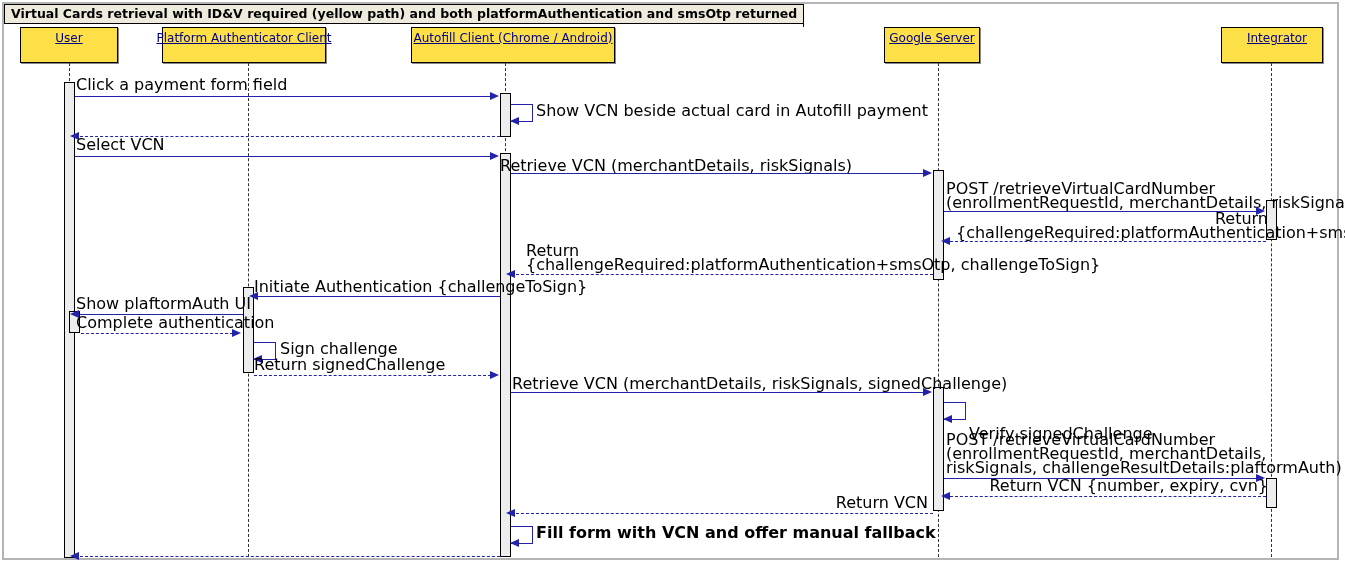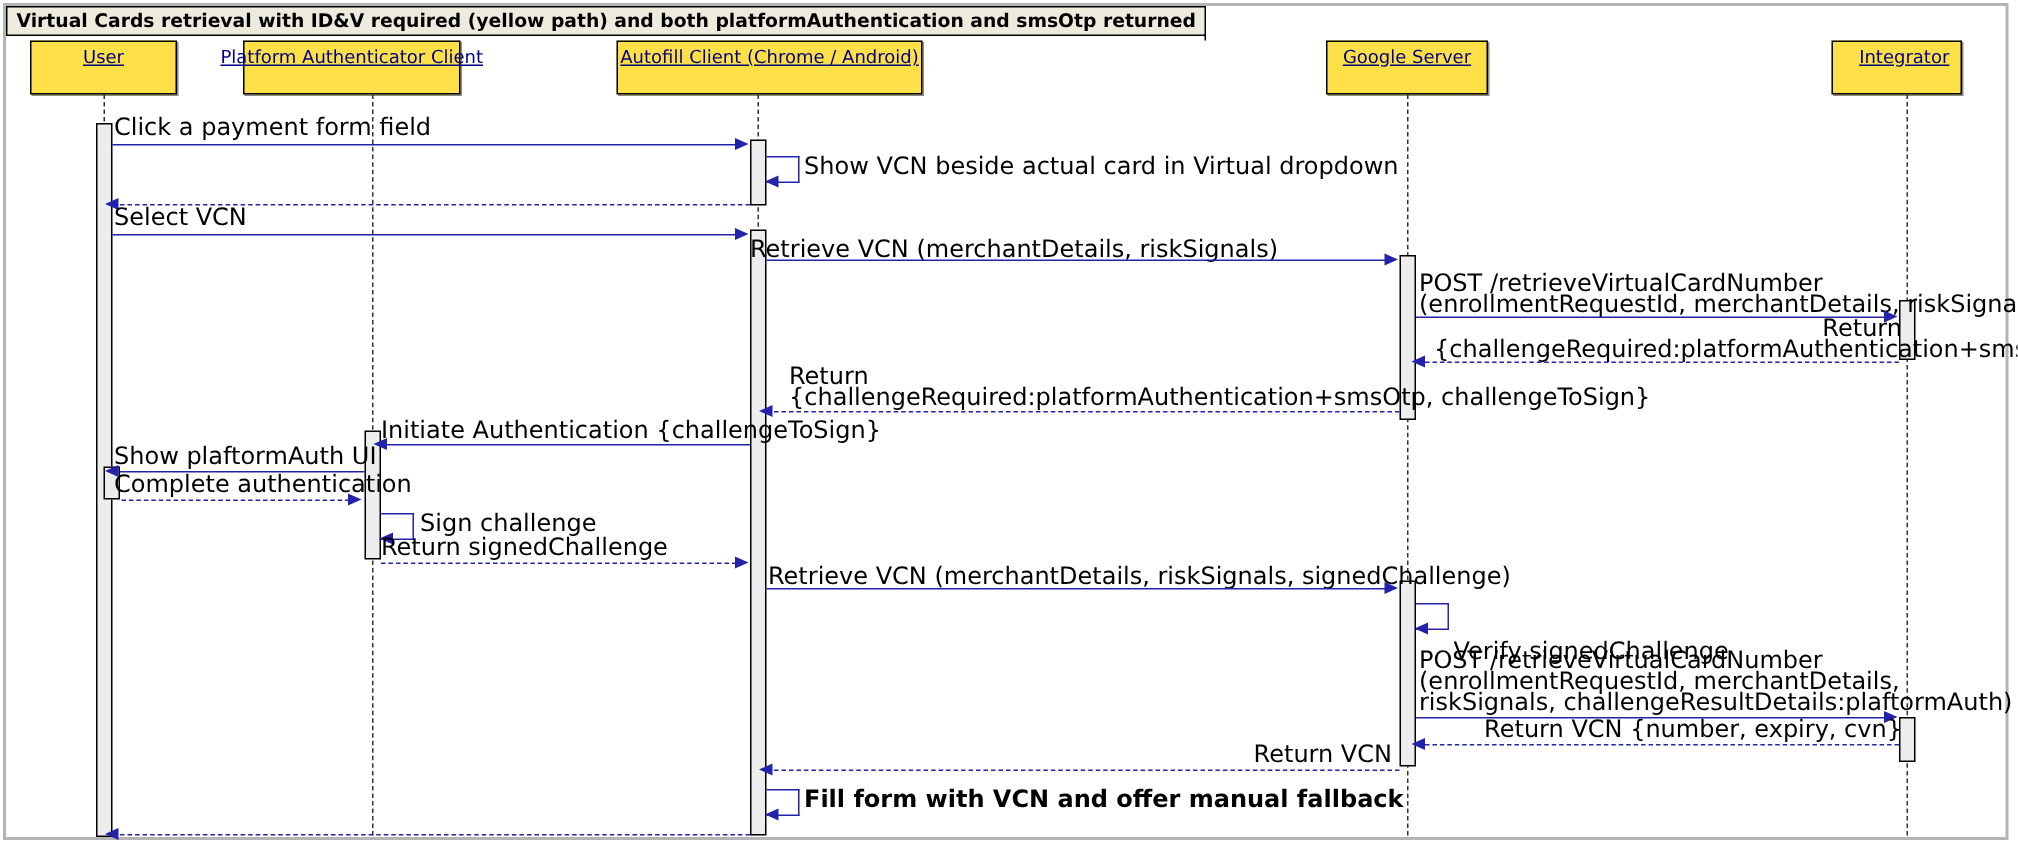--- a/index.html
+++ b/index.html
@@ -119,33 +119,33 @@
 <div id="stage">
 
   <div class="frame"></div>
 
   <div class="frame-title">Virtual Cards retrieval with ID&amp;V required (yellow path) and both platformAuthentication and smsOtp returned</div>
 
   <div class="participant" style="left:20px;top:27px;width:98px;">
     <span>User</span>
   </div>
 
-  <div class="participant" style="left:162px;top:27px;width:145px;">
+  <div class="participant" style="left:162px;top:27px;width:164px;">
     <span>Platform Authenticator Client</span>
   </div>
 
   <div class="participant" style="left:411px;top:27px;width:204px;">
     <span>Autofill Client (Chrome / Android)</span>
   </div>
 
-  <div class="participant" style="left:884px;top:27px;width:108px;">
+  <div class="participant" style="left:884px;top:27px;width:96px;">
     <span>Google Server</span>
   </div>
 
-  <div class="participant" style="left:1221px;top:27px;width:87px;padding-left:10px;">
+  <div class="participant" style="left:1221px;top:27px;width:102px;padding-left:10px;">
     <span>Integrator</span>
   </div>
 
   <div class="lifeline" style="left:69px;top:63px;height:494px;"></div>
   <div class="lifeline" style="left:248px;top:63px;height:494px;"></div>
   <div class="lifeline" style="left:505px;top:63px;height:494px;"></div>
   <div class="lifeline" style="left:938px;top:63px;height:494px;"></div>
   <div class="lifeline" style="left:1271px;top:63px;height:494px;"></div>
 
   <div class="activation" style="left:64px;top:82px;height:476px;"></div>
@@ -166,21 +166,21 @@
 
   <div class="activation" style="left:1266px;top:478px;height:30px;"></div>
 
   <div class="msg-label" style="left:76px;top:78px;">Click a payment form field</div>
   <div class="msg-line" style="left:75px;top:96px;width:416px;"></div>
   <div class="arrow-r" style="left:490px;top:92px;"></div>
 
   <div class="selfmsg" style="left:511px;top:104px;">
     <div class="tip"></div>
   </div>
-  <div class="msg-label" style="left:536px;top:104px;">Show VCN beside actual card in Virtual dropdown</div>
+  <div class="msg-label" style="left:536px;top:104px;">Show VCN beside actual card in Autofill payment</div>
 
   <div class="msg-line dashed" style="left:80px;top:136px;width:420px;"></div>
   <div class="arrow-l" style="left:70px;top:132px;"></div>
 
   <div class="msg-label" style="left:76px;top:138px;">Select VCN</div>
   <div class="msg-line" style="left:75px;top:156px;width:416px;"></div>
   <div class="arrow-r" style="left:490px;top:152px;"></div>
 
   <div class="msg-label" style="left:500px;top:159px;">Retrieve VCN (merchantDetails, riskSignals)</div>
   <div class="msg-line" style="left:511px;top:173px;width:413px;"></div>

